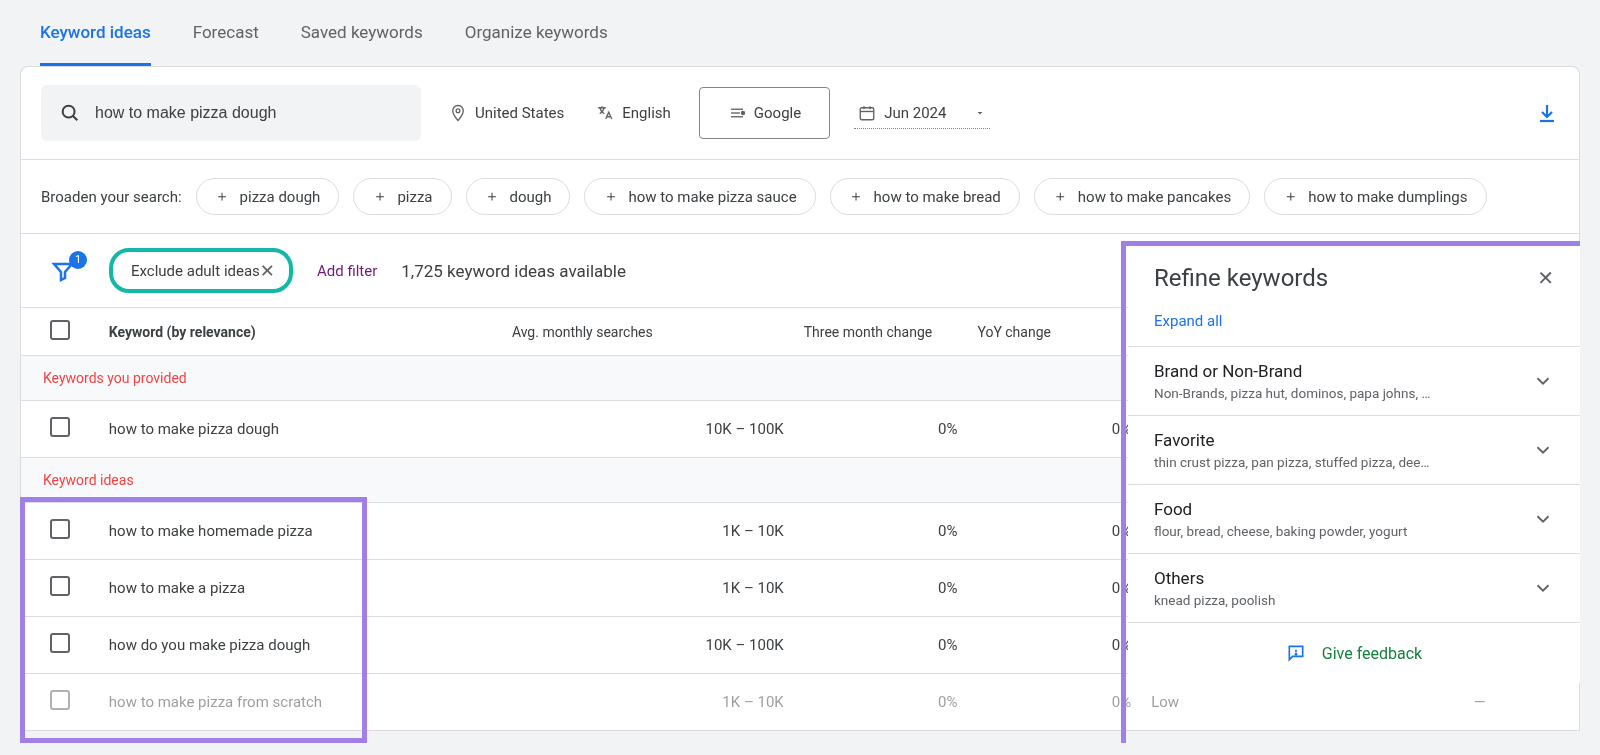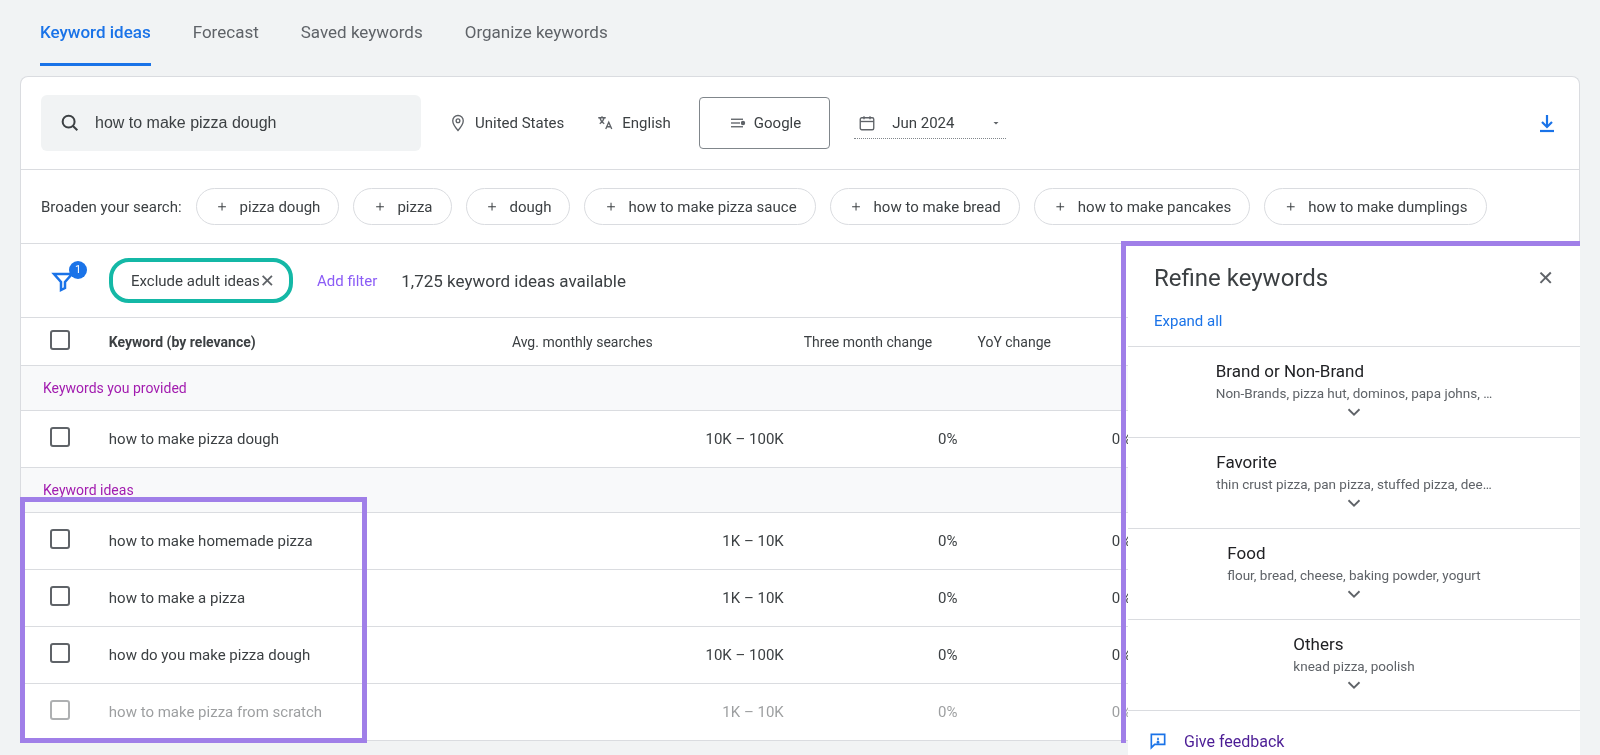--- a/index.html
+++ b/index.html
@@ -26,21 +26,21 @@
     align-items: center;
     border-bottom: 3px solid transparent;
   }
   .tab.active {
     color: #1a73e8;
     font-weight: 500;
     border-bottom: 3px solid #1a73e8;
   }
   .panel {
     background: #fff;
-    margin: 10px 20px;
+    margin: 0 20px;
     border-radius: 8px 8px 0 0;
     border: 1px solid #dadce0;
     border-bottom: none;
   }
   .toolbar {
     display: flex;
     align-items: center;
     padding: 18px 20px;
     gap: 24px;
     border-bottom: 1px solid #dadce0;
@@ -129,21 +129,21 @@
   }
   .filter-chip {
     display: inline-flex;
     align-items: center;
     border: 4px solid #14b8a6;
     border-radius: 20px;
     padding: 8px 14px 8px 18px;
     font-size: 15px;
   }
   .filter-chip .x { font-size: 18px; color: #5f6368; cursor: pointer; }
-  .add-filter { font-size: 15px; color: #8b5cf6; cursor: pointer; text-align: center; }
+  .add-filter { font-size: 15px; color: #701a75; cursor: pointer; text-align: center; }
   .result-count { font-size: 17px; color: #3c4043; }
   .columns-btn { display: flex; flex-direction: column; align-items: center; gap: 2px; font-size: 13px; color: #5f6368; cursor: pointer; }
   .view-select { display: flex; align-items: center; gap: 6px; font-size: 15px; cursor: pointer; }
 
   table {
     width: 100%;
     border-collapse: collapse;
   }
   th {
     font-weight: 400;
@@ -161,21 +161,21 @@
     padding: 16px 10px;
     border-bottom: 1px solid #dadce0;
     text-align: right;
   }
   td:first-child { text-align: center; }
   td:nth-child(2) { text-align: left; }
   td.left { text-align: left; }
   .section-row td {
     background: #f8f9fa;
     font-size: 14px;
-    color: #a21caf;
+    color: #ef4444;
     text-align: left;
     padding: 14px 22px;
   }
   .cb {
     width: 20px;
     height: 20px;
     border: 2px solid #5f6368;
     border-radius: 3px;
     display: inline-block;
     cursor: pointer;
@@ -208,33 +208,32 @@
   .sp-title { font-size: 24px; font-weight: 400; }
   .sp-close { font-size: 20px; color: #5f6368; cursor: pointer; }
   .expand-all { color: #1a73e8; font-size: 15px; padding: 6px 26px 16px; cursor: pointer; }
   .sp-section {
     border-top: 1px solid #dadce0;
     padding: 14px 26px;
     display: flex;
     justify-content: space-between;
     align-items: center;
     cursor: pointer;
-    flex-direction: column;
   }
   .sp-section .t { font-size: 17px; color: #202124; }
   .sp-section .s { font-size: 13.5px; color: #5f6368; margin-top: 4px; white-space: nowrap; overflow: hidden; text-overflow: ellipsis; max-width: 340px;}
   .chev { color: #5f6368; }
   .feedback {
     border-top: 1px solid #dadce0;
     display: flex;
     align-items: center;
-    justify-content: flex-start;
+    justify-content: center;
     gap: 16px;
     padding: 20px;
-    color: #4c1d95;
+    color: #15803d;
     font-size: 16px;
     cursor: pointer;
   }
 
   svg { display: block; }
 </style>
 </head>
 <body>
 
 <div class="tabs">
@@ -270,21 +269,21 @@
     </div>
     <div class="tool-item boxed">
       <svg width="18" height="18" viewBox="0 0 24 24" fill="none" stroke="#5f6368" stroke-width="1.8">
           <line x1="4" y1="7" x2="20" y2="7"></line>
           <line x1="4" y1="12" x2="16" y2="12"></line>
           <line x1="4" y1="17" x2="20" y2="17"></line>
           <circle cx="20" cy="12" r="2" fill="#5f6368"></circle>
         </svg>
       <span>Google</span>
     </div>
-    <div class="tool-item dotted" style="gap:16px;">
+    <div class="tool-item dotted" style="gap:8px;">
       <svg width="18" height="18" viewBox="0 0 24 24" fill="none" stroke="#5f6368" stroke-width="1.8">
           <rect x="3" y="5" width="18" height="16" rx="2"></rect>
           <line x1="3" y1="10" x2="21" y2="10"></line>
           <line x1="8" y1="3" x2="8" y2="7"></line>
           <line x1="16" y1="3" x2="16" y2="7"></line>
         </svg>
       <span>Jun 2024</span>
       <svg width="12" height="12" viewBox="0 0 24 24" fill="#5f6368" style="margin-left:20px;">
           <path d="M7 10l5 5 5-5z"></path>
         </svg>

